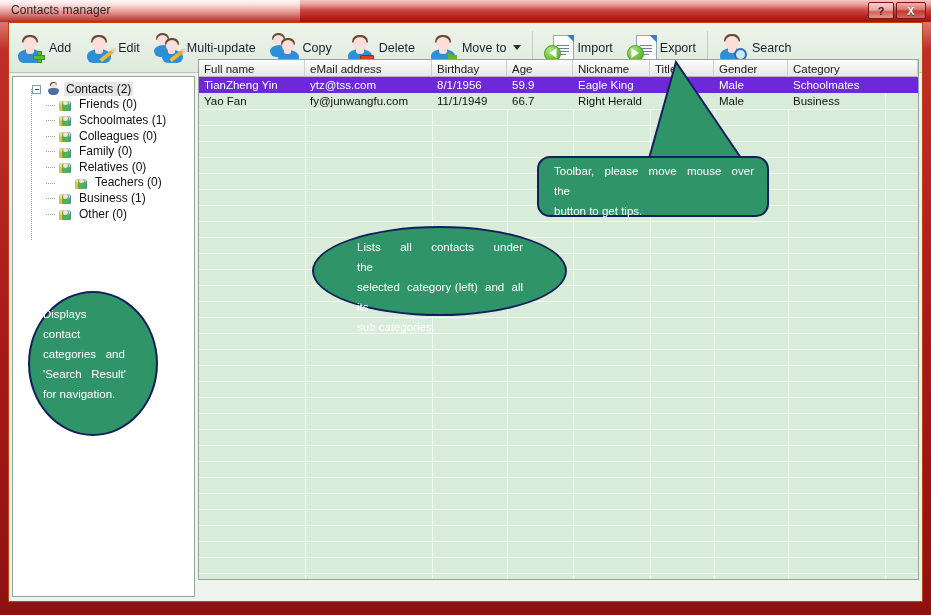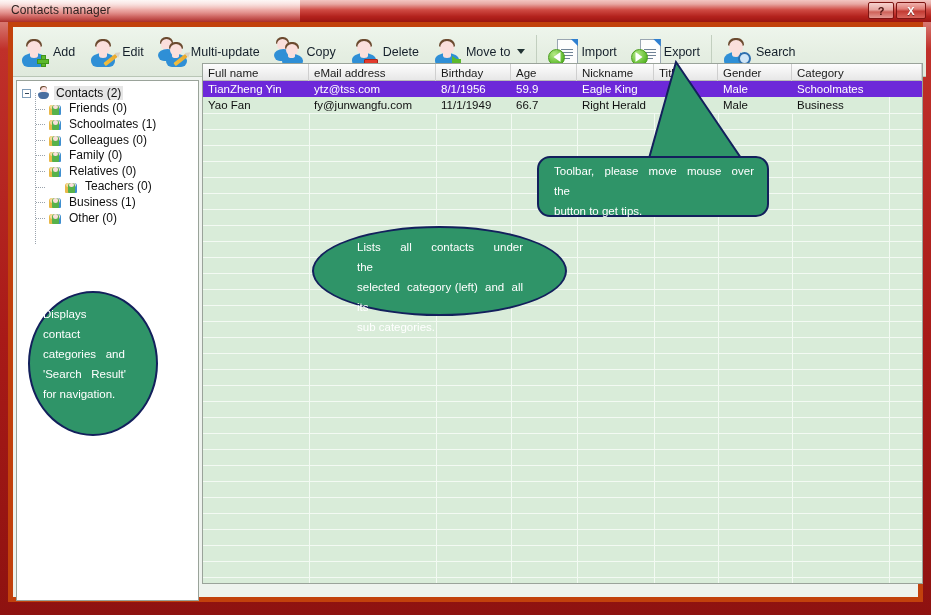--- a/index.html
+++ b/index.html
@@ -39,21 +39,21 @@
     font-size:11px;font-weight:bold;color:#ffffff;
     text-shadow:0 1px 0 rgba(0,0,0,.45);
     box-sizing:border-box;
   }
   .winbtn.help{width:26px;color:#4a1310;text-shadow:none;
     background:linear-gradient(180deg,#f6d2ce 0%,#e7a8a2 45%,#cf6259 60%,#e39891 100%);}
 
   
   .client{
     position:absolute;left:8px;top:22px;width:915px;height:580px;
-    background:#eef3ee;border:5px solid #c2410c;box-sizing:border-box;
+    background:#eef3ee;border:1px solid #c2410c;box-sizing:border-box;
   }
 
   
   .toolbar{
     position:absolute;left:0;top:0;width:913px;height:50px;
     background:linear-gradient(180deg,#eef5ec 0%,#e6efe3 50%,#dfe9dc 100%);
     border-bottom:1px solid #b9c6b6;
     display:flex;align-items:center;box-sizing:border-box;
   }
   .tbtn{
@@ -112,21 +112,21 @@
     position:absolute;left:3px;top:53px;width:183px;height:521px;
     background:#ffffff;border:1px solid #9aa39a;box-sizing:border-box;overflow:hidden;
   }
   .listpane{
     position:absolute;left:189px;top:36px;width:721px;height:521px;
     background:#d9ecd9;border:1px solid #9aa39a;box-sizing:border-box;overflow:hidden;
   }
 
   
   .tree{position:relative;padding:4px 0 0 0;font-size:12px;color:#101010;}
-  .tnode{position:relative;height:15.6px;display:flex;align-items:center;white-space:nowrap;}
+  .tnode{position:relative;height:15.6px;display:flex;align-items:center;white-space:nowrap;margin-left:14px;}
   .tnode .lbl{padding:0 2px;}
   .tnode.sel .lbl{background:#e6e6e6;}
   .expander{position:absolute;left:5px;top:3.5px;width:9px;height:9px;border:1px solid #7f9db9;background:#fff;box-sizing:border-box;}
   .expander:before{content:"";position:absolute;left:1.5px;top:3.5px;width:4px;height:1px;background:#33475c;}
   .guide-v{position:absolute;left:18px;top:8px;width:1px;height:200px;
     background:repeating-linear-gradient(180deg,#9aa3ad 0 1px,transparent 1px 2px);}
   .guide-h{position:absolute;width:10px;height:1px;
     background:repeating-linear-gradient(90deg,#9aa3ad 0 1px,transparent 1px 2px);}
 
   .ic-person-sm{position:relative;width:13px;height:13px;flex:0 0 13px;margin-right:4px;}

